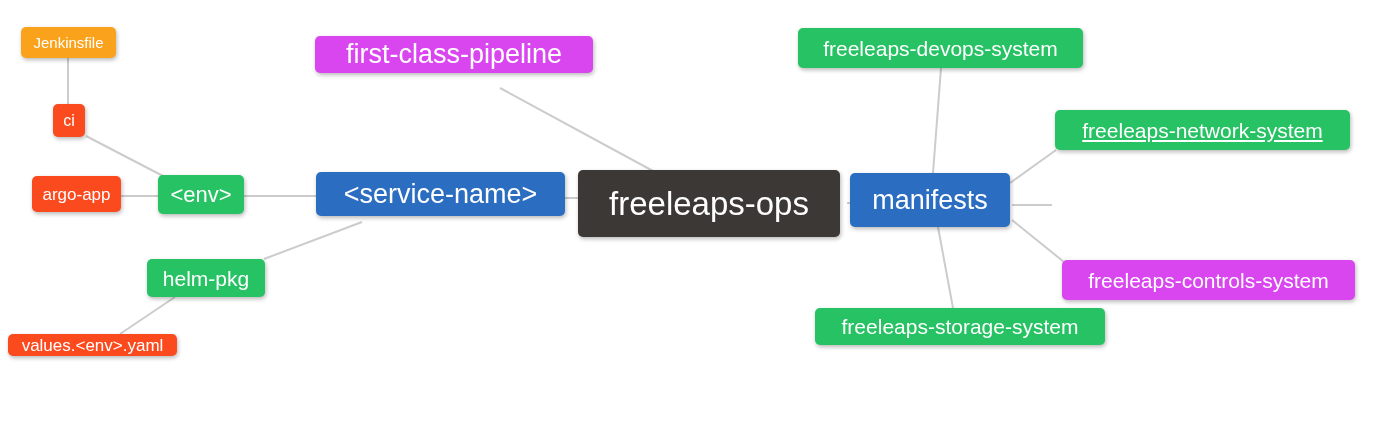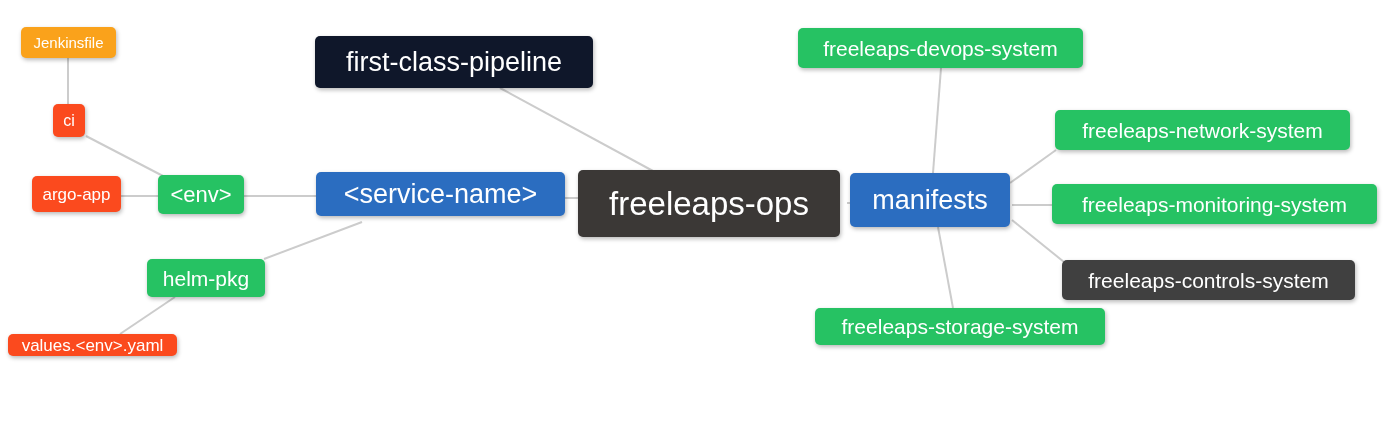--- a/index.html
+++ b/index.html
@@ -64,46 +64,43 @@
     </div>
     <div class="node" style="left: 53px; top: 104px; width: 32px; height: 33px; font-size: 16px; background: rgb(251, 74, 30);">
       <span>ci</span>
     </div>
     <div class="node" style="left: 32px; top: 176px; width: 89px; height: 36px; font-size: 17px; background: rgb(251, 74, 30);">
       <span>argo-app</span>
     </div>
     <div class="node" style="left: 158px; top: 175px; width: 86px; height: 39px; font-size: 22px; background: rgb(38, 194, 99);">
       <span>&lt;env&gt;</span>
     </div>
-    <div class="node" style="left: 315px; top: 36px; width: 278px; height: 52px; font-size: 27px; background: #0f172a;">
+    <div class="node" style="left: 315px; top: 36px; width: 278px; height: 37px; font-size: 27px; background: #d946ef;">
       <span>first-class-pipeline</span>
     </div>
     <div class="node" style="left: 316px; top: 172px; width: 249px; height: 44px; font-size: 27px; background: rgb(43, 109, 192);">
       <span>&lt;service-name&gt;</span>
     </div>
     <div class="node" style="left: 578px; top: 170px; width: 262px; height: 67px; font-size: 33px; background: rgb(59, 56, 54);">
       <span>freeleaps-ops</span>
     </div>
     <div class="node" style="left: 850px; top: 173px; width: 160px; height: 54px; font-size: 27px; background: rgb(43, 109, 192);">
       <span>manifests</span>
     </div>
     <div class="node" style="left: 147px; top: 259px; width: 118px; height: 38px; font-size: 21px; background: rgb(38, 194, 99);">
       <span>helm-pkg</span>
     </div>
     <div class="node" style="left: 8px; top: 334px; width: 169px; height: 22px; font-size: 17px; background: rgb(251, 74, 30);">
       <span>values.&lt;env&gt;.yaml</span>
     </div>
     <div class="node" style="left: 798px; top: 28px; width: 285px; height: 40px; font-size: 21px; background: rgb(38, 194, 99); text-align: right;">
       <span>freeleaps-devops-system</span>
     </div>
-    <div class="node" style="left: 1055px; top: 110px; width: 295px; height: 40px; font-size: 21px; background: rgb(38, 194, 99);">
+    <div class="node" style="left: 1055px; top: 110px; width: 295px; height: 40px; font-size: 21px; background: rgb(38, 194, 99); text-decoration: underline;">
       <span>freeleaps-network-system</span>
     </div>
-    <div class="node" style="left: 1052px; top: 184px; width: 325px; height: 40px; font-size: 21px; background: rgb(38, 194, 99);">
-      <span>freeleaps-monitoring-system</span>
-    </div>
-    <div class="node" style="left: 1062px; top: 260px; width: 293px; height: 40px; font-size: 21px; background: #404040; justify-content: center;">
+    <div class="node" style="left: 1062px; top: 260px; width: 293px; height: 40px; font-size: 21px; background: #d946ef; justify-content: center;">
       <span>freeleaps-controls-system</span>
     </div>
     <div class="node" style="left: 815px; top: 308px; width: 290px; height: 37px; font-size: 21px; background: rgb(38, 194, 99);">
       <span>freeleaps-storage-system</span>
     </div>
   </div>
 
 </body></html>

